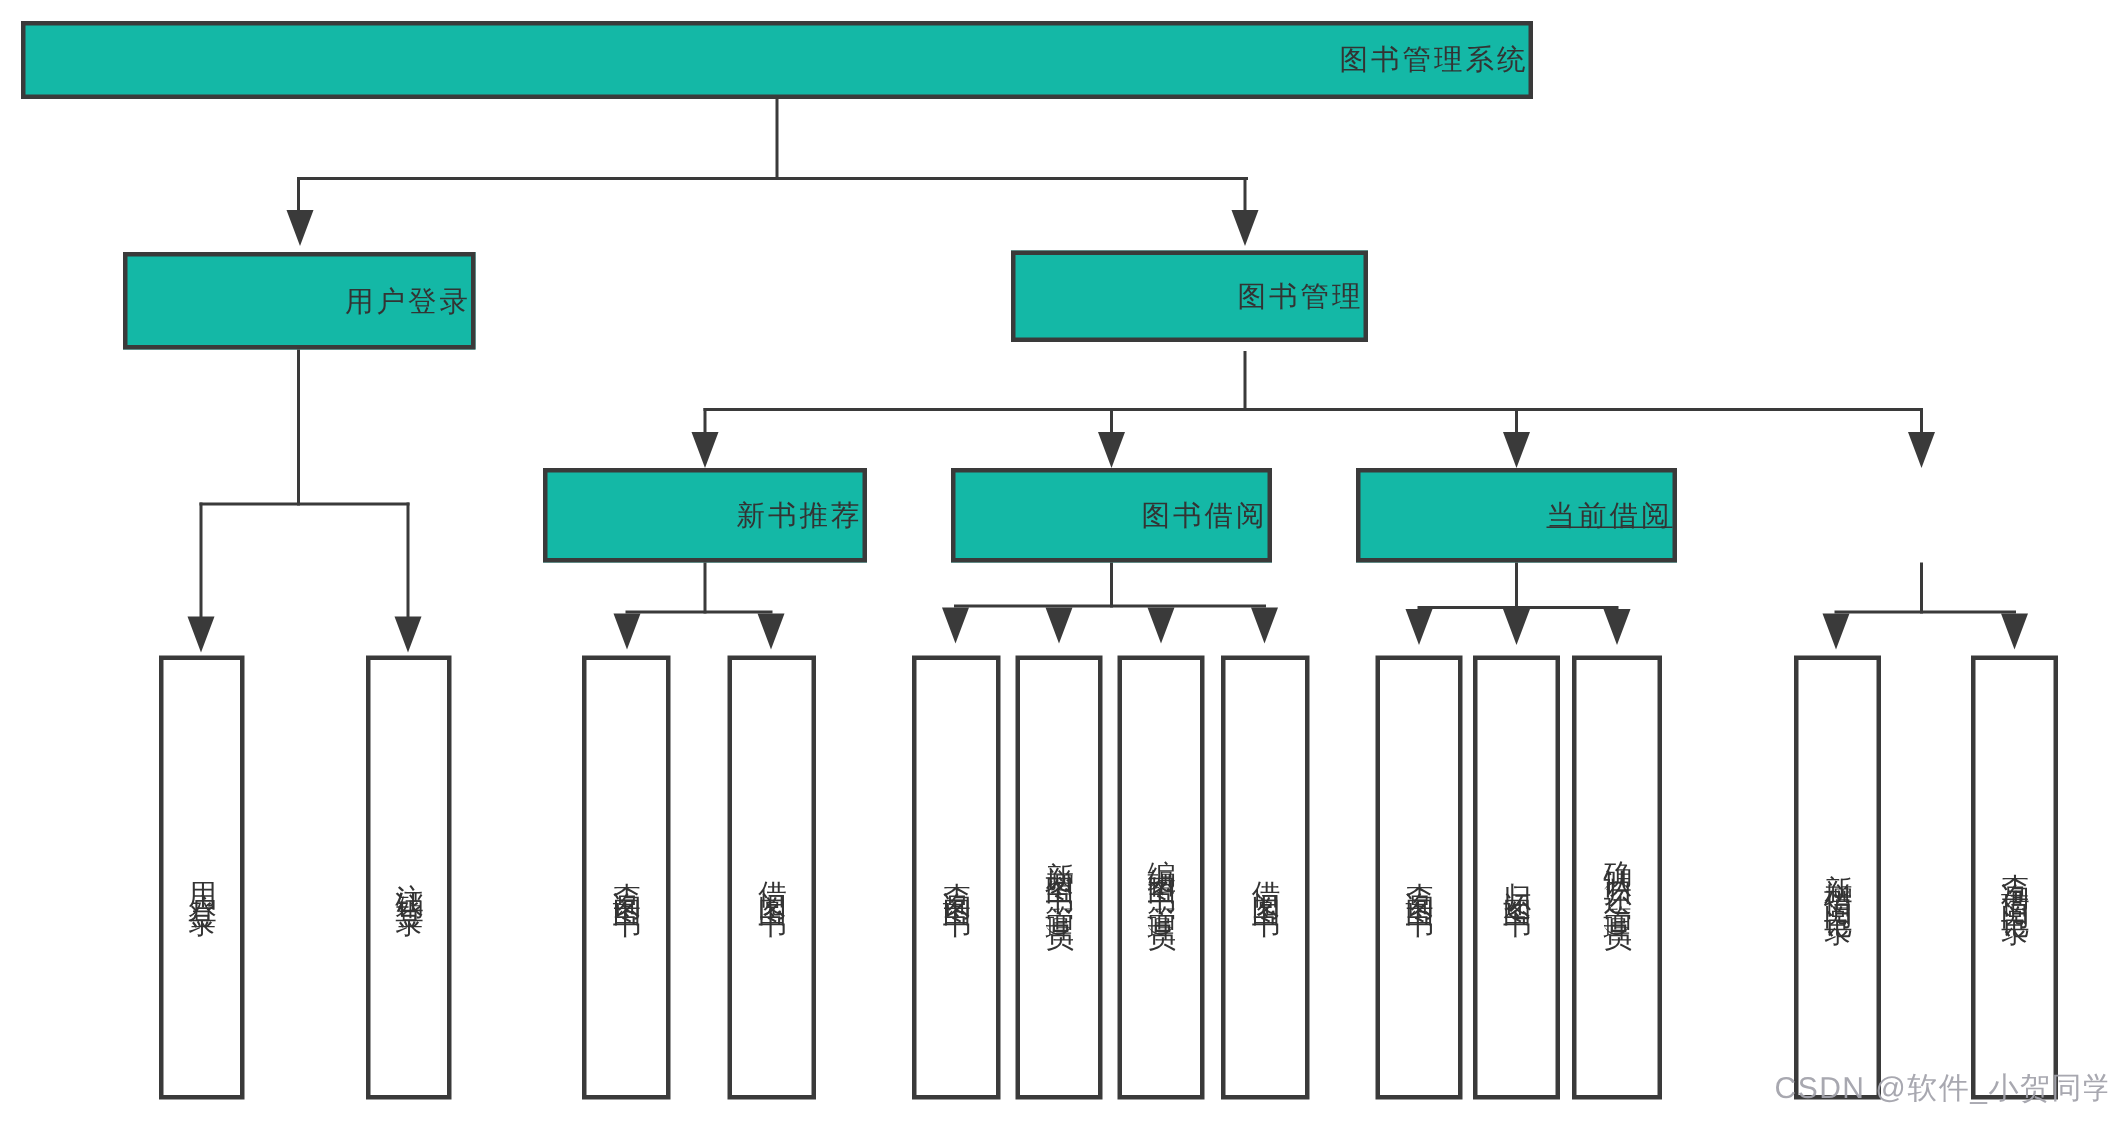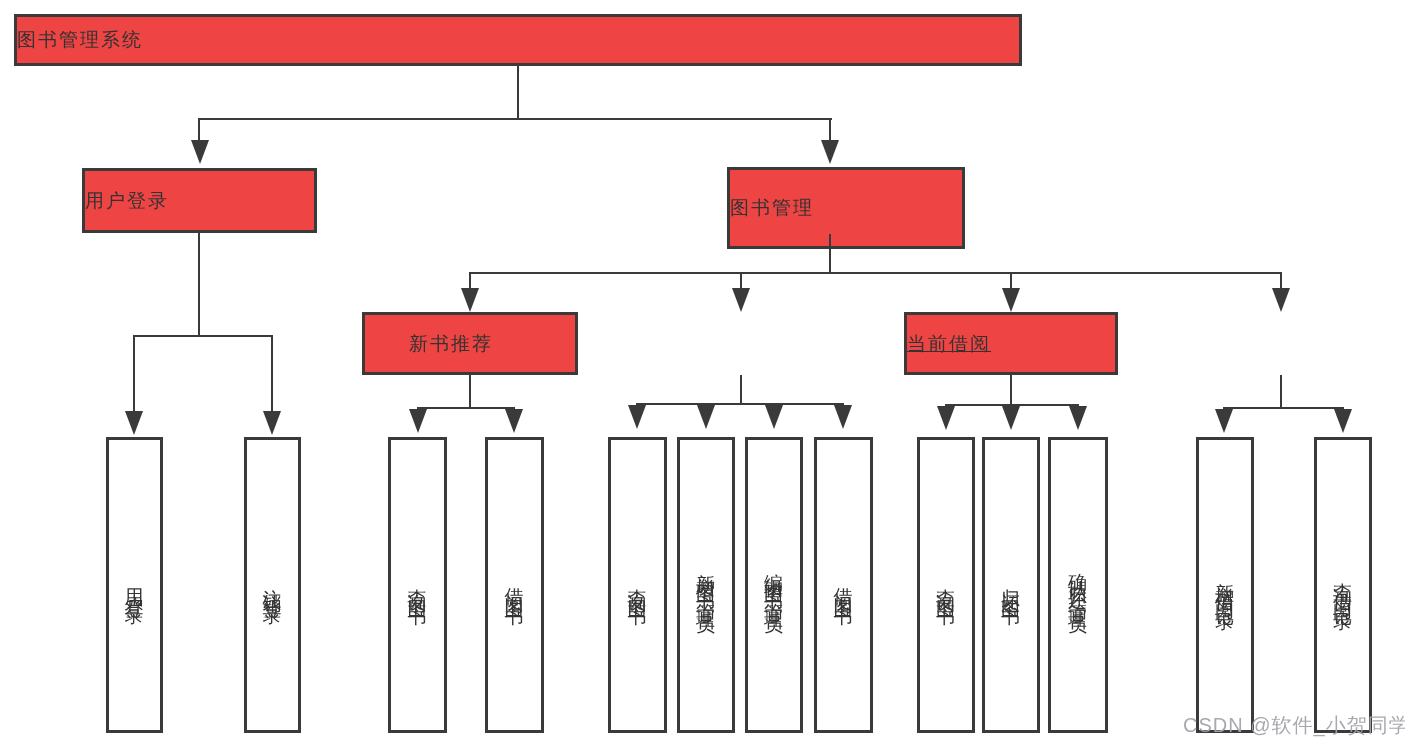--- a/index.html
+++ b/index.html
@@ -9,24 +9,24 @@
     height: 747px;
     background: #ffffff;
     font-family: "Liberation Sans", sans-serif;
     color: #333333;
     overflow: hidden;
   }
   .box {
     position: absolute;
     box-sizing: border-box;
     border: 3px solid #3a3a3a;
-    background: #ef4444;
+    background: #14b8a6;
     display: flex;
     align-items: center;
-    justify-content: flex-start;
+    justify-content: flex-end;
     font-size: 19px;
     letter-spacing: 2px;
     white-space: nowrap;
   }
   .vbox {
     position: absolute;
     box-sizing: border-box;
     border: 3px solid #3a3a3a;
     background: #ffffff;
     display: flex;
@@ -76,21 +76,21 @@
   <div class="vline" style="left:517px; top:66px; height:53px;"></div>
   <div class="hline" style="left:199px; top:118px; width:633px;"></div>
   <div class="vline" style="left:198px; top:118px; height:24px;"></div>
   <div class="arrow" style="left:191px; top:140px;"></div>
   <div class="vline" style="left:829px; top:118px; height:24px;"></div>
   <div class="arrow" style="left:821px; top:140px;"></div>
 
   <div class="box" style="left:82px; top:168px; width:235px; height:65px;">
     <span>用户登录</span>
   </div>
-  <div class="box" style="left:727px; top:167px; width:238px; height:82px;">
+  <div class="box" style="left:674px; top:167px; width:238px; height:61px;">
     <span>图书管理</span>
   </div>
 
   <div class="vline" style="left:198px; top:233px; height:104px;"></div>
   <div class="hline" style="left:133px; top:335px; width:140px;"></div>
   <div class="vline" style="left:133px; top:335px; height:77px;"></div>
   <div class="arrow" style="left:125px; top:411px;"></div>
   <div class="vline" style="left:271px; top:335px; height:77px;"></div>
   <div class="arrow" style="left:263px; top:411px;"></div>
 
@@ -100,20 +100,23 @@
   <div class="arrow" style="left:461px; top:288px;"></div>
   <div class="vline" style="left:740px; top:272px; height:18px;"></div>
   <div class="arrow" style="left:732px; top:288px;"></div>
   <div class="vline" style="left:1010px; top:272px; height:18px;"></div>
   <div class="arrow" style="left:1002px; top:288px;"></div>
   <div class="vline" style="left:1280px; top:272px; height:18px;"></div>
   <div class="arrow" style="left:1272px; top:288px;"></div>
 
   <div class="box" style="left:362px; top:312px; width:216px; height:63px;padding-left:44px;">
     <span>新书推荐</span>
+  </div>
+  <div class="box" style="left:634px; top:312px; width:214px; height:63px;">
+    <span>图书借阅</span>
   </div>
   <div class="box" style="left:904px; top:312px; width:214px; height:63px;text-decoration:underline;">
     <span>当前借阅</span>
   </div>
 
   <div class="vline" style="left:469px; top:375px; height:34px;"></div>
   <div class="hline" style="left:417px; top:407px; width:98px;"></div>
   <div class="arrow" style="left:409px; top:409px;"></div>
   <div class="arrow" style="left:505px; top:409px;"></div>
 

